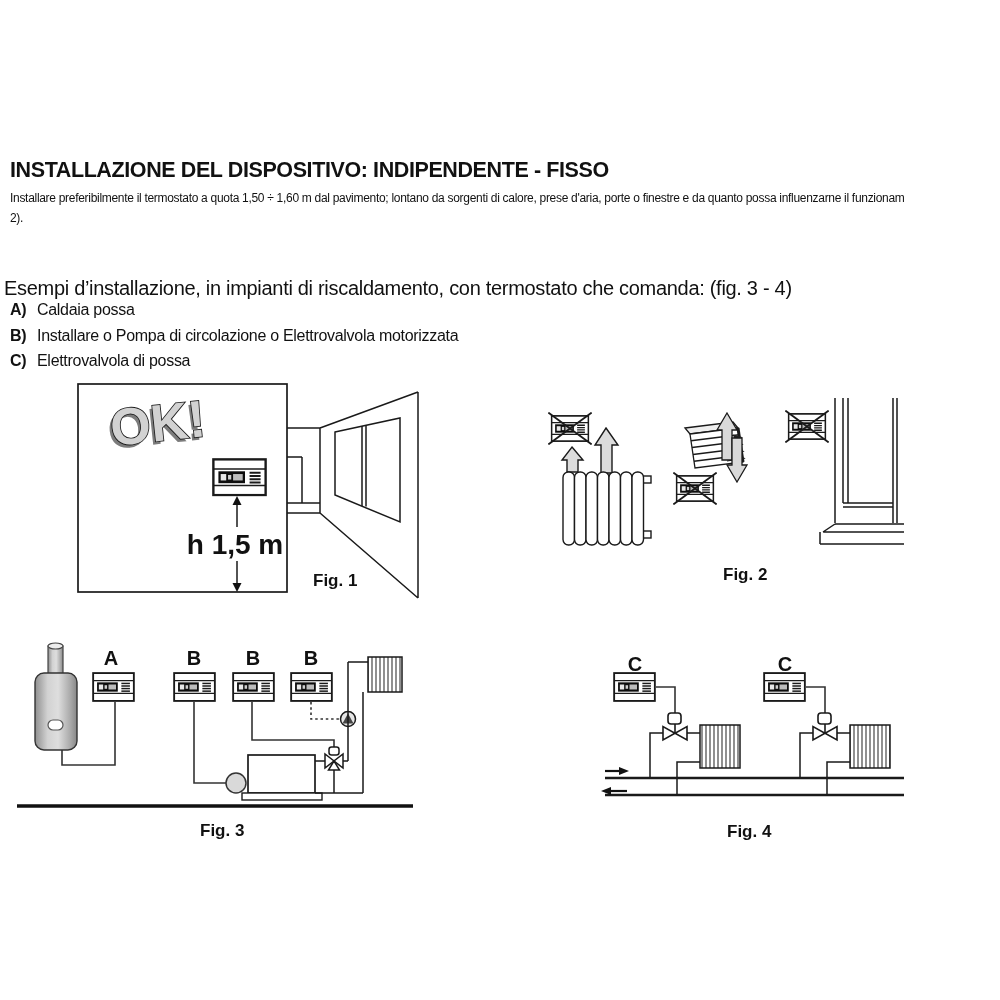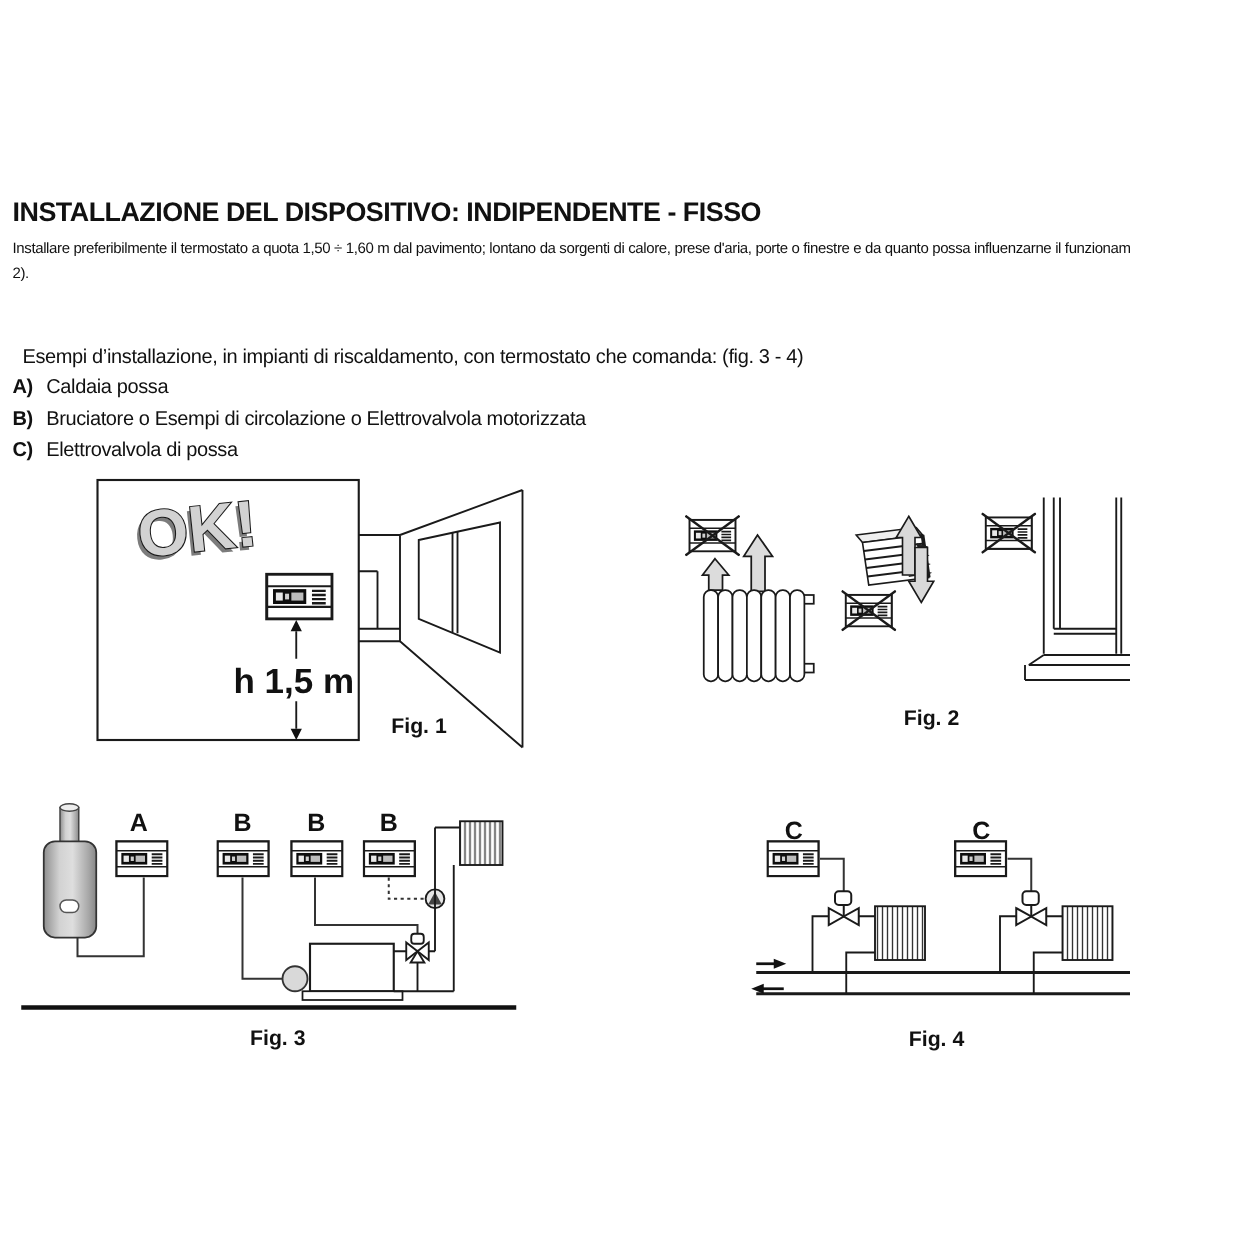--- a/index.html
+++ b/index.html
@@ -2,21 +2,21 @@
 <html><head>
 <meta charset="utf-8">
 <style>
   html,body{margin:0;padding:0;background:#ffffff;}
   .page{position:relative;width:904px;height:1000px;background:#fff;overflow:hidden;
         font-family:"Liberation Sans",sans-serif;color:#111;}
   .abs{position:absolute;}
   h1.doc-title{left:10px;top:158px;margin:0;font-size:21.5px;font-weight:bold;letter-spacing:-0.4px;}
   .intro{left:10px;top:189px;width:988px;font-size:12px;line-height:19.5px;letter-spacing:-0.3px;}
   h2.sec-title{left:10px;top:247px;margin:0;font-size:21.5px;font-weight:bold;letter-spacing:-0.3px;}
-  .sec-intro{left:18px;top:277px;width:900px;font-size:16px;letter-spacing:-0.3px;}
+  .sec-intro{left:4px;top:277px;width:900px;font-size:20px;letter-spacing:-0.3px;}
   .list{left:10px;top:301px;font-size:16px;letter-spacing:-0.3px;}
   .list-row{display:flex;margin-bottom:7.5px;}
   .list-key{font-weight:bold;width:27px;flex:0 0 27px;}
   .artifact{left:984px;top:186px;width:16px;height:46px;background:#ececec;}
   svg{position:absolute;overflow:visible;}
   svg text{font-family:"Liberation Sans",sans-serif;}
   .cap{font-size:17px;font-weight:bold;fill:#111;}
   .lbl{font-size:20px;font-weight:bold;fill:#111;}
   .ln{stroke:#1a1a1a;stroke-width:1.5;fill:none;}
   .wire{stroke:#333;stroke-width:1.6;fill:none;}
@@ -67,21 +67,21 @@
   <div class="abs intro">Installare preferibilmente il termostato a quota 1,50 ÷ 1,60 m dal pavimento; lontano da sorgenti di calore, prese d'aria, porte o finestre e da quanto possa influenzarne il funzionamento (fig. 1 - fig. 2).</div>
   <div class="abs artifact"></div>
   <div class="abs sec-intro">Esempi d’installazione, in impianti di riscaldamento, con termostato che comanda: (fig. 3 - 4)</div>
   <div class="abs list">
     <div class="list-row">
       <span class="list-key">A)</span>
       <span>Caldaia possa</span>
     </div>
     <div class="list-row">
       <span class="list-key">B)</span>
-      <span>Bruciatore o Esempi di circolazione o Elettrovalvola motorizzata</span>
+      <span>Installare o Pompa di circolazione o Elettrovalvola motorizzata</span>
     </div>
     <div class="list-row">
       <span class="list-key">C)</span>
       <span>Elettrovalvola di possa</span>
     </div>
   </div>
 
   <svg style="left:60px;top:380px;" width="400" height="220" viewBox="0 0 400 220">
     <rect x="18" y="4" width="209" height="208" fill="#fff" stroke="#1a1a1a" stroke-width="1.7"></rect>
     <g transform="rotate(-6 98 45)" font-size="52" font-weight="bold">

